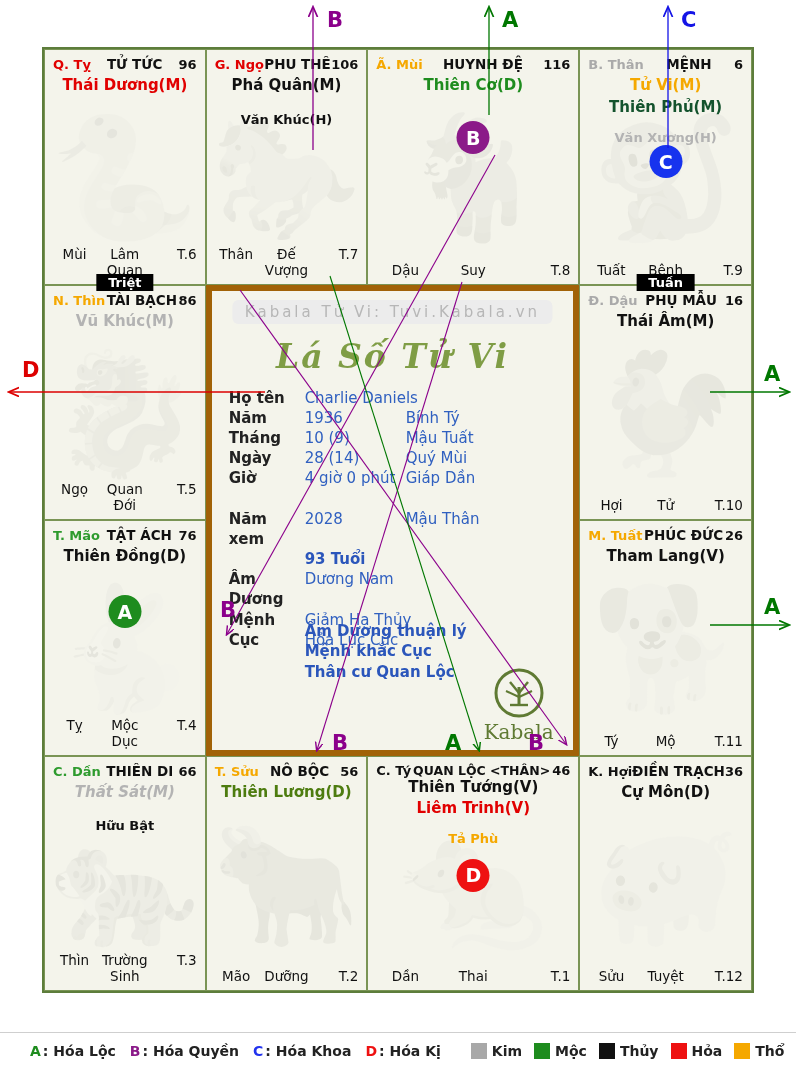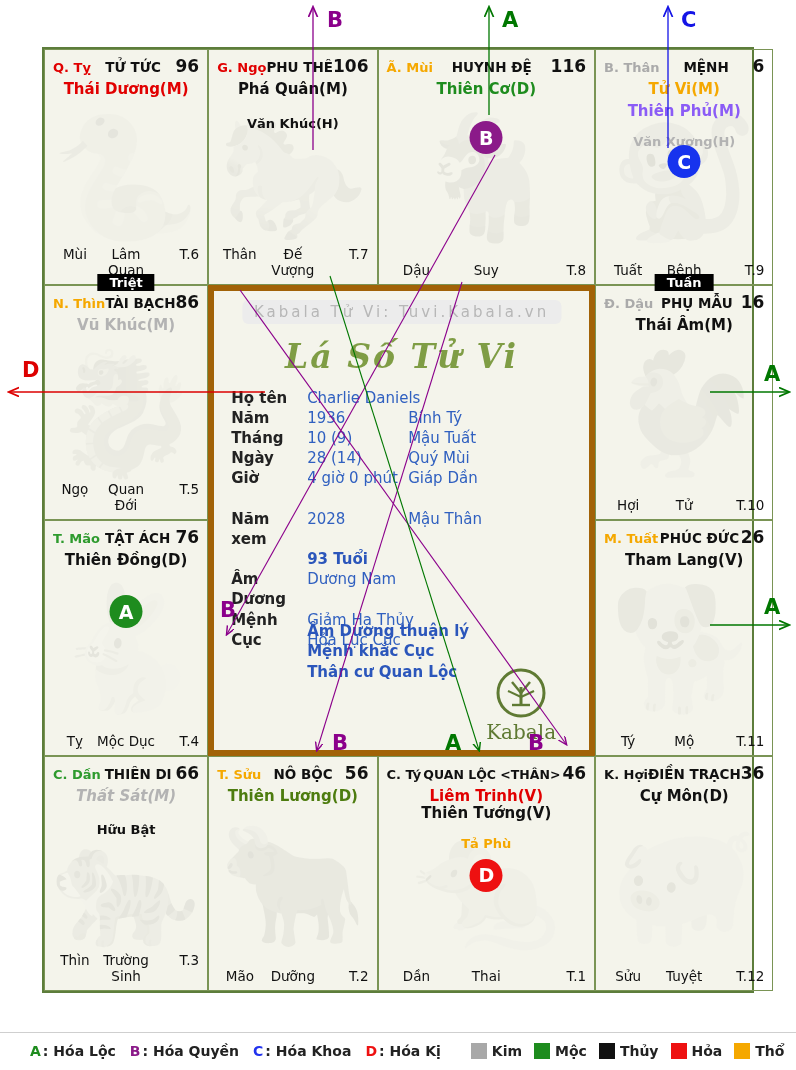--- a/index.html
+++ b/index.html
@@ -10,21 +10,21 @@
   
   .board { position:absolute; left:42px; top:47px; width:712px; height:946px;
            display:grid; grid-template-columns:repeat(4,1fr); grid-template-rows:repeat(4,1fr);
            background:#f4f4eb; border:2px solid #5d7d3b; }
   .cell { position:relative; border:1px solid #7a9455; padding:6px 8px; overflow:visible; }
   .center-panel { grid-column:2/4; grid-row:2/4; position:relative; border:6px solid #a16207; overflow:visible; }
 
   .cell-head { display:flex; justify-content:space-between; align-items:baseline; font-size:13px; font-weight:bold; position:relative; z-index:3; }
   .stem { white-space:nowrap; }
   .pname { color:#111; font-size:13.5px; white-space:nowrap; }
-  .pnum { color:#111; font-size:17px; }
+  .pnum { color:#111; font-size:13px; }
   .stars { text-align:center; margin-top:3px; position:relative; z-index:3; }
   .star { font-size:15px; font-weight:bold; line-height:1.45; }
   .star.small { font-size:13px; margin-top:14px; }
   .star.small.tight { margin-top:10px; }
   .cell-foot { position:absolute; left:8px; right:8px; bottom:6px; display:flex; font-size:13.5px; color:#111; z-index:3; }
   .cell-foot .branch { width:30%; text-align:center; }
   .cell-foot .stage  { width:40%; text-align:center; }
   .cell-foot .tnum   { width:30%; text-align:right; }
 
   .zodiac { position:absolute; left:50%; top:55%; transform:translate(-50%,-50%); font-size:120px; opacity:0.07; filter:grayscale(1); z-index:1; pointer-events:none; }
@@ -128,21 +128,21 @@
 
     <div class="cell">
       <span class="zodiac">🐒</span>
       <div class="cell-head">
           <span class="stem" style="color: rgb(170, 170, 170);">B. Thân</span>
           <span class="pname">MỆNH</span>
           <span class="pnum">6</span>
         </div>
       <div class="stars">
         <div class="star" style="color: rgb(245, 168, 0);">Tử Vi(M)</div>
-        <div class="star" style="color: #8b5cf6;">Thiên Phủ(M)</div>
+        <div class="star" style="color: #14532d;">Thiên Phủ(M)</div>
         <div class="star small tight" style="color: rgb(179, 179, 179);">Văn Xương(H)</div>
       </div>
       <div class="tbadge pos-c" style="background: rgb(23, 51, 238);">C</div>
       <div class="cell-foot">
           <span class="branch">Tuất</span>
           <span class="stage">Bệnh</span>
           <span class="tnum">T.9</span>
         </div>
     </div>
 
@@ -323,22 +323,22 @@
     </div>
 
     <div class="cell">
       <span class="zodiac">🐀</span>
       <div class="cell-head" style="gap:2px">
           <span class="stem" style="color: rgb(17, 17, 17);">C. Tý</span>
           <span class="pname" style="font-size:12.5px">QUAN LỘC &lt;THÂN&gt;</span>
           <span class="pnum">46</span>
         </div>
       <div class="stars">
+        <div class="star" style="margin-top: -4px; color: rgb(17, 17, 17);">Thiên Tướng(V)</div>
         <div class="star" style="color: rgb(225, 0, 0);">Liêm Trinh(V)</div>
-        <div class="star" style="margin-top: -4px; color: rgb(17, 17, 17);">Thiên Tướng(V)</div>
         <div class="star small tight" style="color: rgb(245, 168, 0);">Tả Phù</div>
       </div>
       <div class="tbadge pos-d" style="background: rgb(238, 17, 17);">D</div>
       <div class="cell-foot">
           <span class="branch">Dần</span>
           <span class="stage">Thai</span>
           <span class="tnum">T.1</span>
         </div>
     </div>
 

